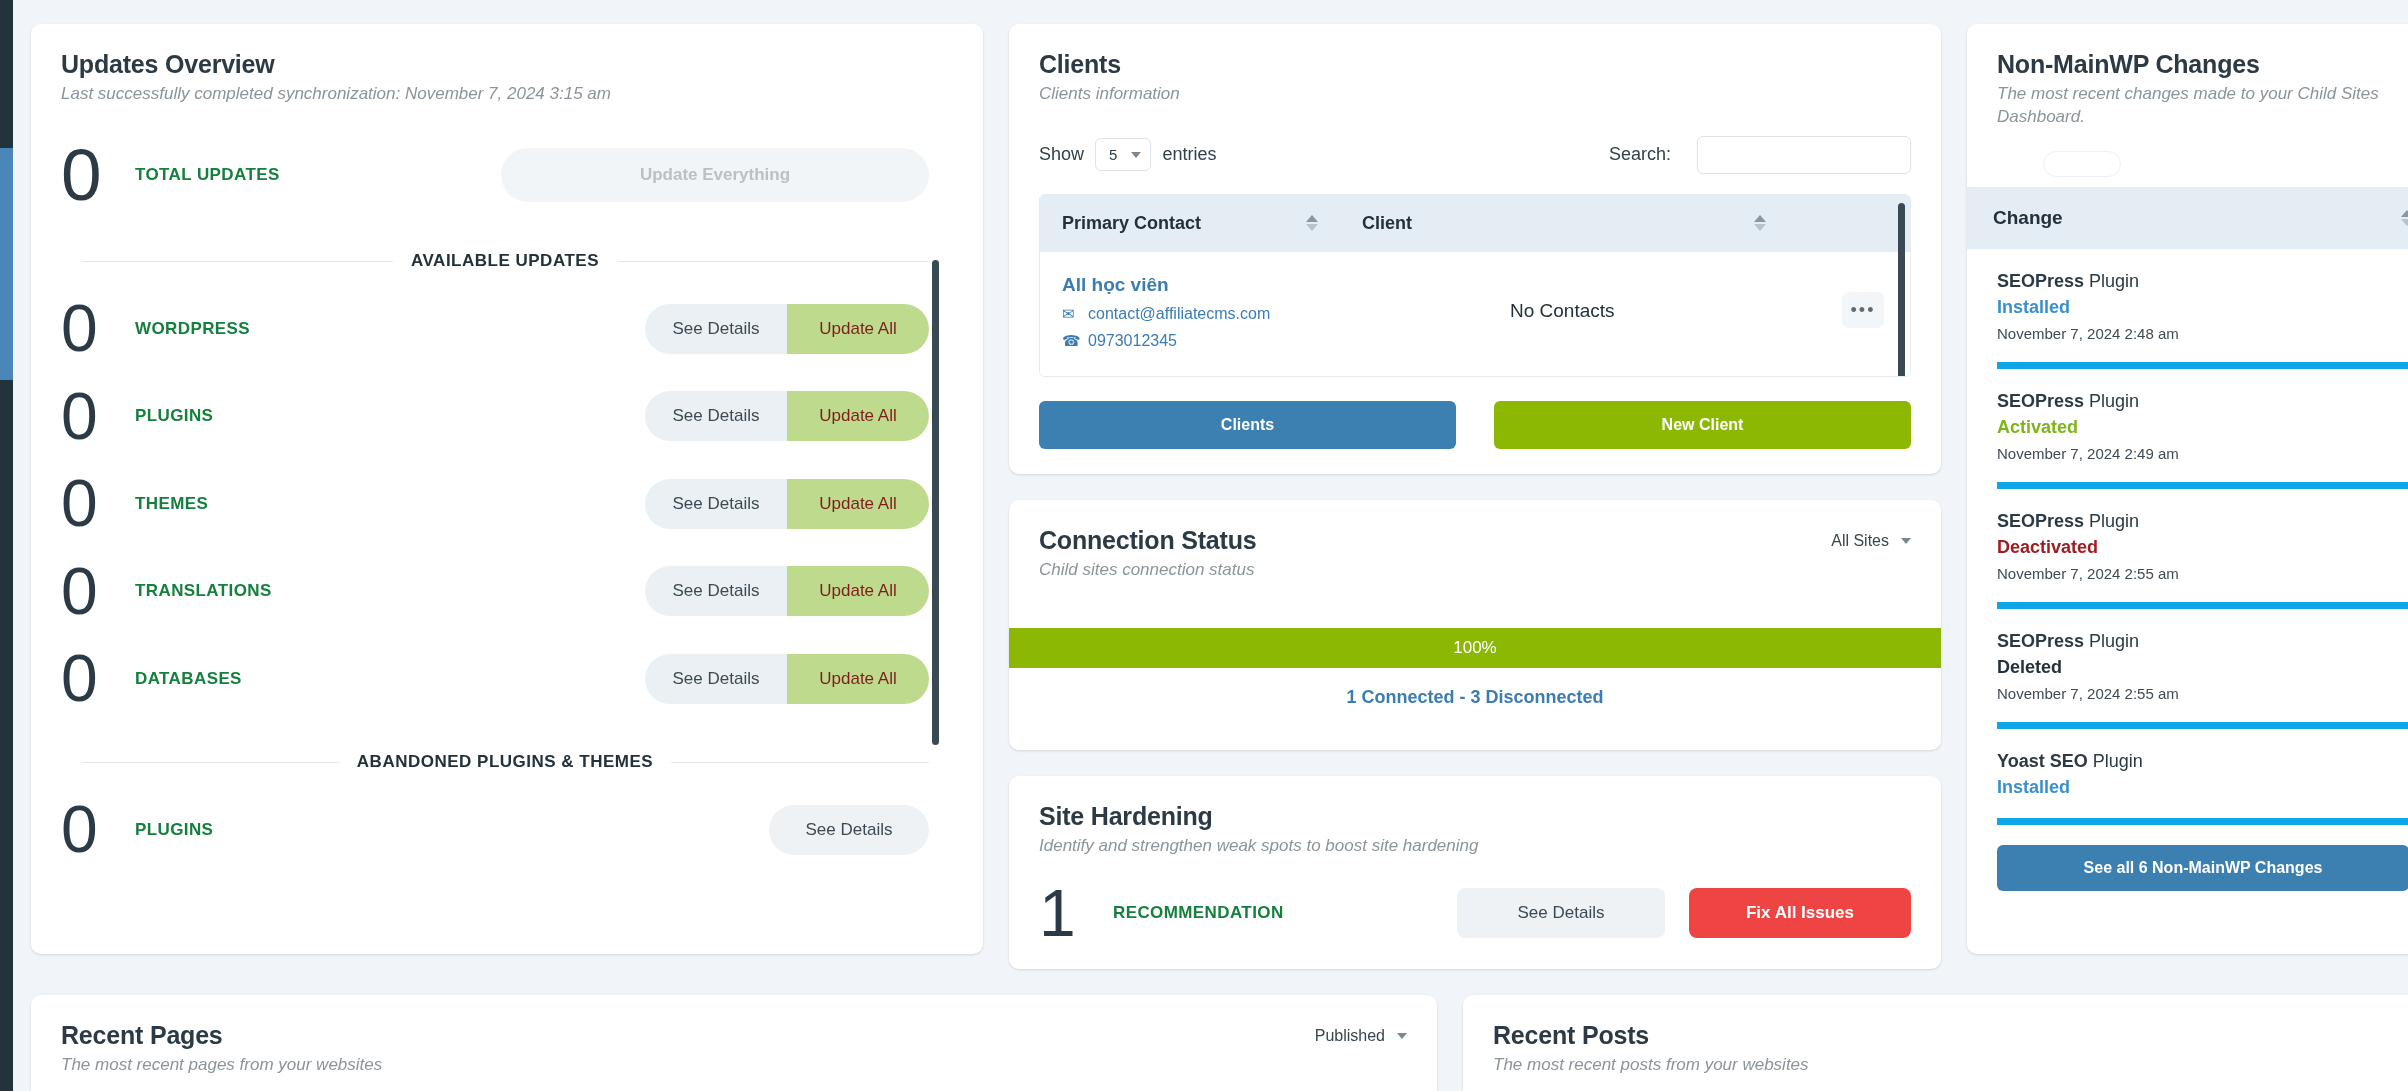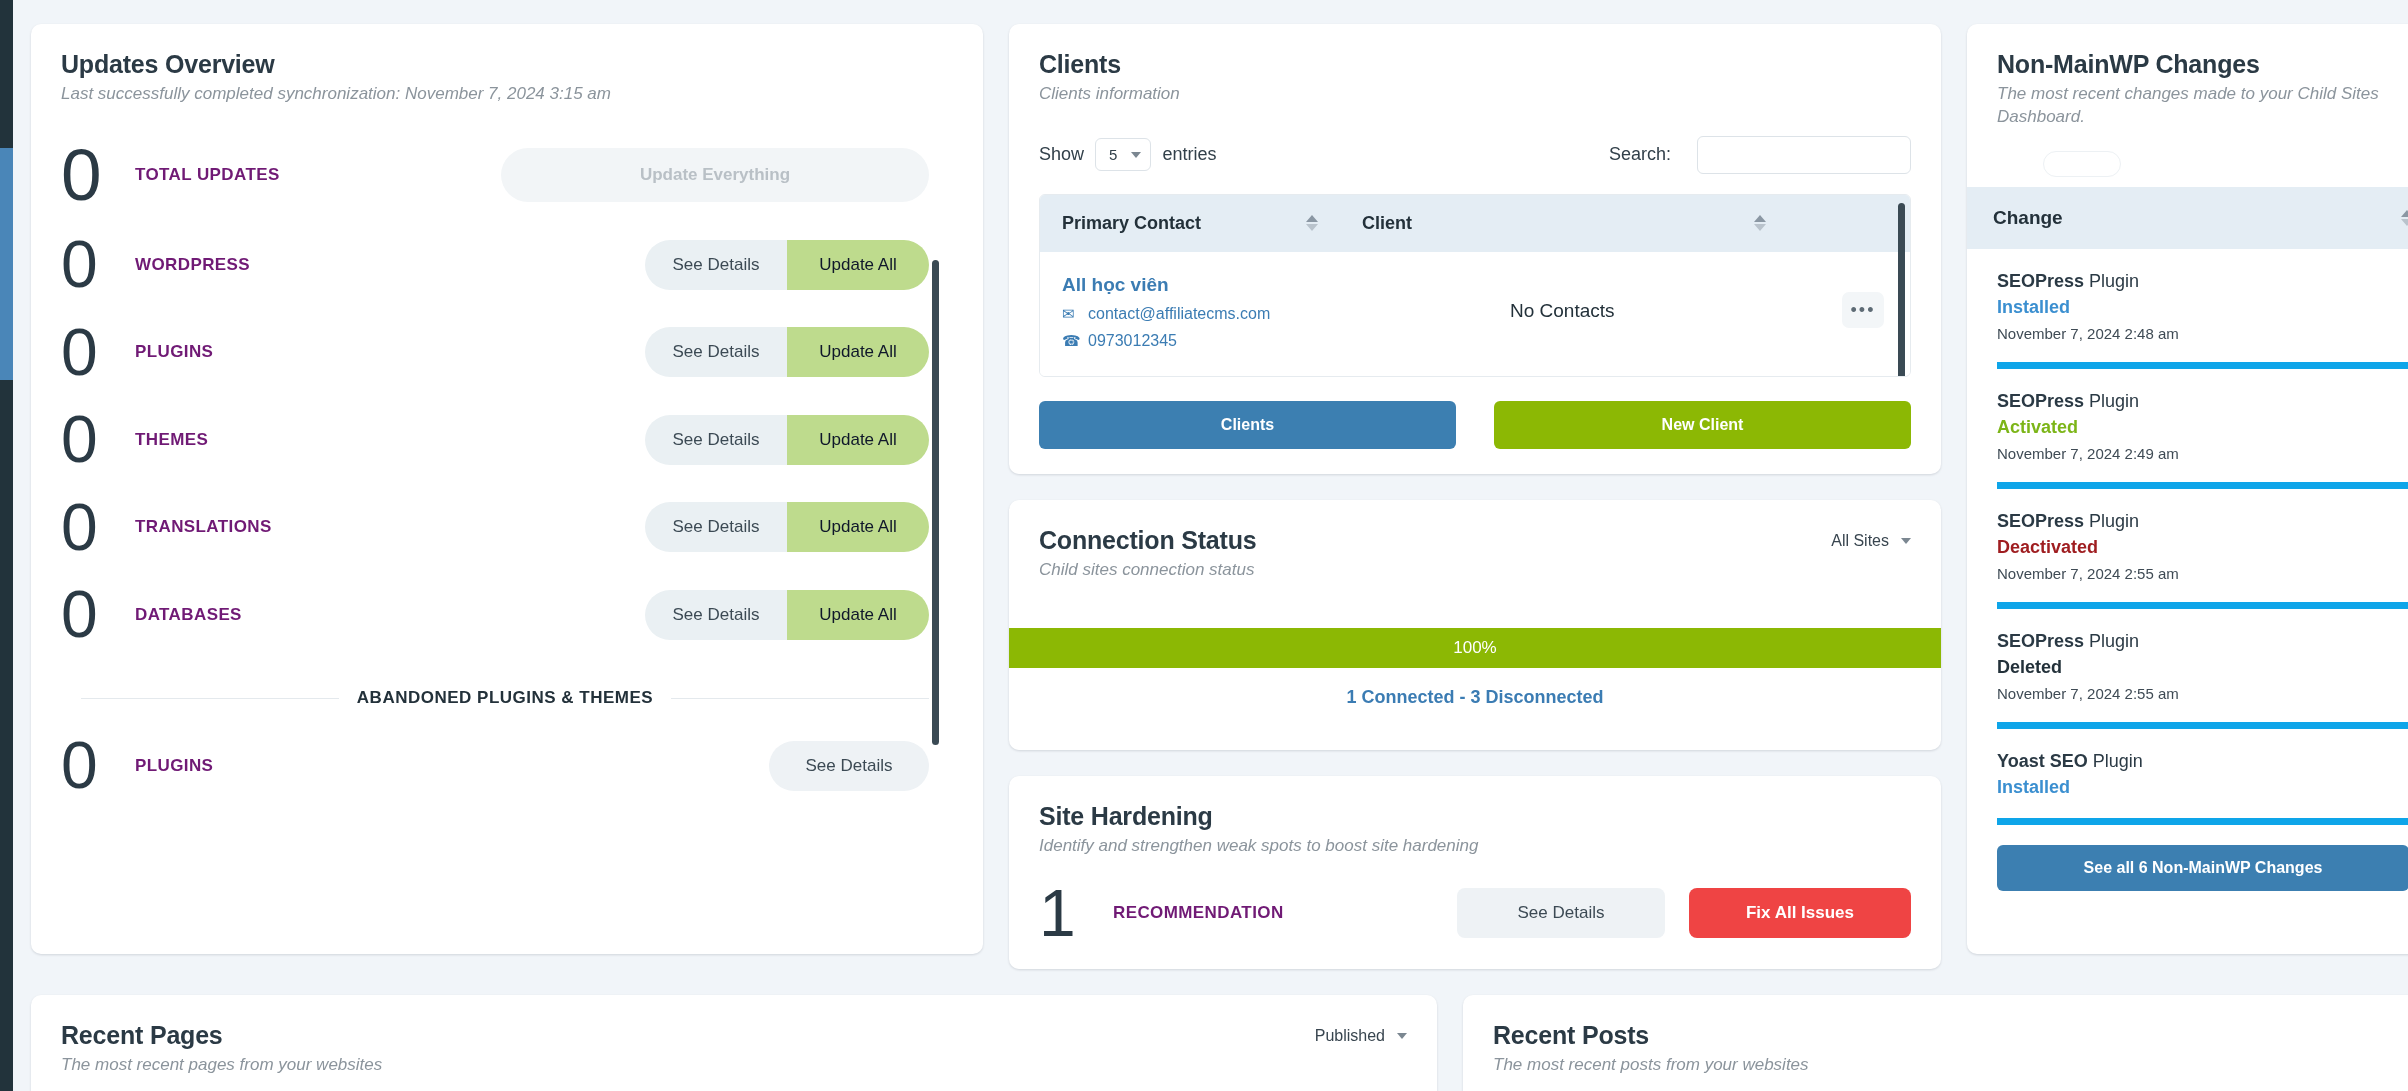--- a/index.html
+++ b/index.html
@@ -62,21 +62,21 @@
   .total-row {
     display: flex; align-items: center; margin-top: 36px; padding-right: 24px;
   }
   .bignum {
     font-size: 73px; font-weight: 300; color: #2b3a45;
     line-height: .9; width: 52px; text-align: left;
   }
   .bignum.sm { font-size: 66px; }
   .metric-label {
     font-size: 17px; font-weight: bold; letter-spacing: .4px;
-    color: #701a75; margin-left: 22px; text-transform: uppercase;
+    color: #15803d; margin-left: 22px; text-transform: uppercase;
   }
   .spacer { flex: 1; }
   .btn {
     border: none; cursor: pointer; font-family: inherit;
     border-radius: 30px; font-size: 17px;
   }
   .btn-ghost {
     background: #f2f5f7; color: #b9c0c6; font-weight: bold;
     padding: 17px 0; width: 428px; text-align: center;
   }
@@ -91,21 +91,21 @@
   }
   .upd-row {
     display: flex; align-items: center; margin-top: 28px; padding-right: 24px;
   }
   .split-btn { display: flex; border-radius: 30px; overflow: hidden; width: 284px; }
   .split-btn .left-half {
     background: #eaf0f3; color: #3c4a54; padding: 15px 0;
     width: 50%; text-align: center; font-size: 17px;
   }
   .split-btn .right-half {
-    background: #bedb8d; color: #0f172a; padding: 15px 0;
+    background: #bedb8d; color: #7f1d1d; padding: 15px 0;
     width: 50%; text-align: center; font-size: 17px;
   }
   .btn-see-details-solo {
     background: #eef2f5; color: #3c4a54; padding: 15px 0;
     width: 160px; text-align: center; font-size: 17px; border-radius: 30px;
   }
 
   
   .clients-card { height: 450px; }
   .table-controls {
@@ -245,20 +245,25 @@
             <h2 class="card-title">Updates Overview</h2>
             <div class="card-sub">Last successfully completed synchronization: November 7, 2024 3:15 am</div>
 
             <div class="total-row">
               <div class="bignum">0</div>
               <div class="metric-label">TOTAL UPDATES</div>
               <div class="spacer"></div>
               <div class="btn btn-ghost">Update Everything</div>
             </div>
 
+            <div class="divider-label">
+              <span class="line"></span>
+              <span class="txt">AVAILABLE UPDATES</span>
+              <span class="line"></span>
+            </div>
 
             <div class="upd-row">
               <div class="bignum sm">0</div>
               <div class="metric-label">WORDPRESS</div>
               <div class="spacer"></div>
               <div class="split-btn">
                 <div class="left-half">See Details</div>
                 <div class="right-half">Update All</div>
               </div>
             </div>

